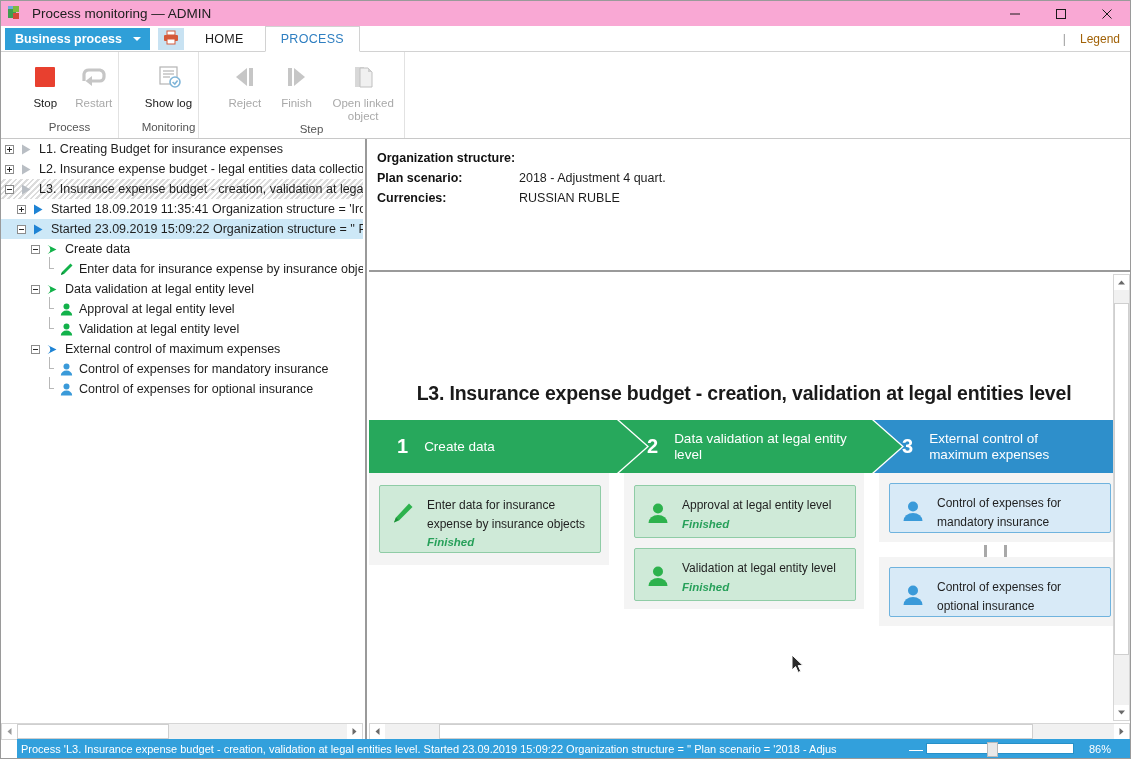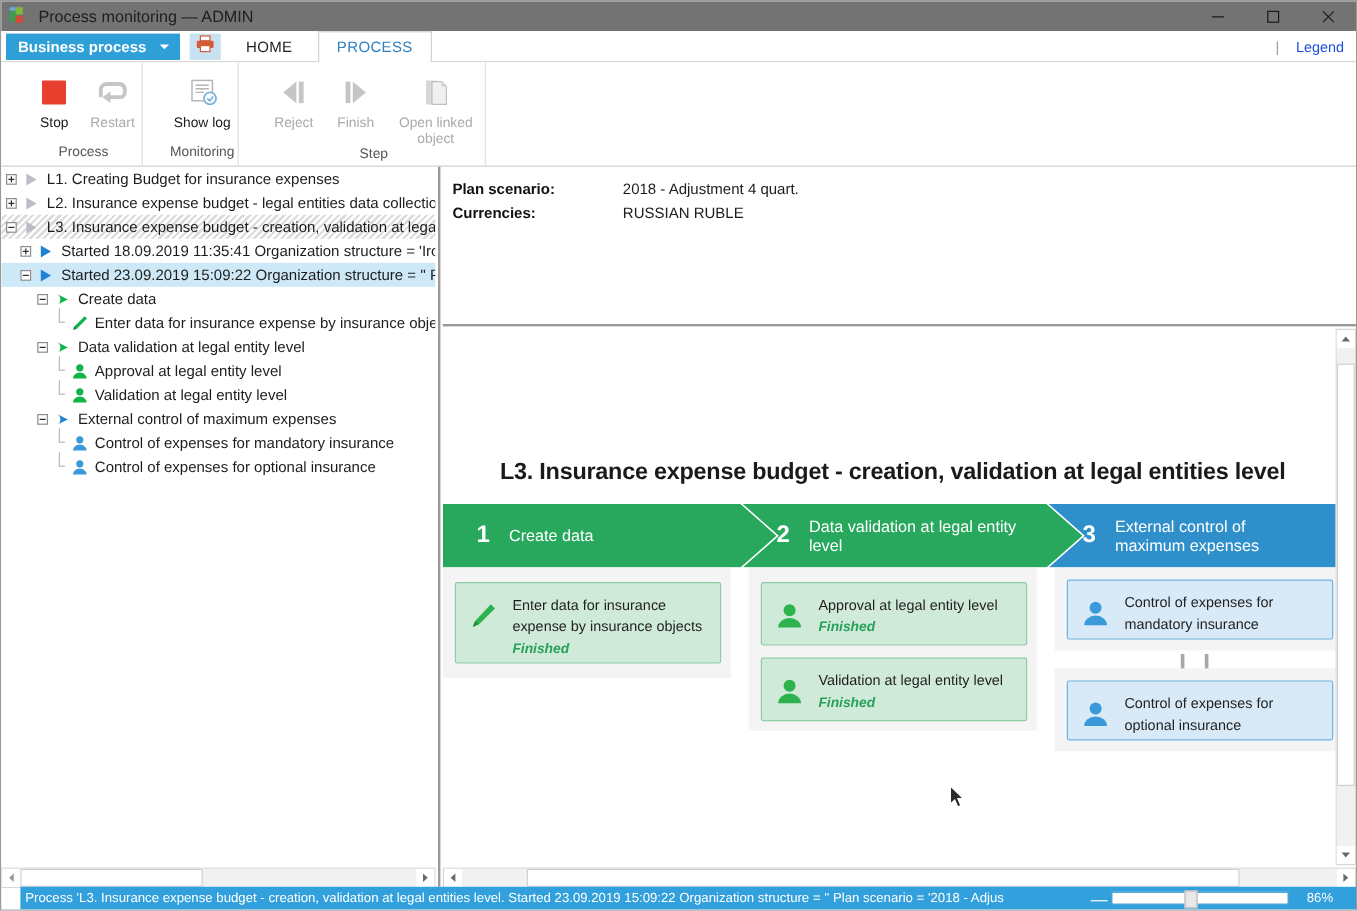--- a/index.html
+++ b/index.html
@@ -15,21 +15,21 @@
     position: relative;
     width: 1131px; height: 759px;
     border: 1px solid #9a9a9a;
     background: #ffffff;
     overflow: hidden;
   }
 
   
   .titlebar {
     position: absolute; left: 0; top: 0; width: 1129px; height: 25px;
-    background: #737373;
+    background: #f9a8d4;
     display: flex; align-items: center;
   }
   .title-icon { width: 16px; height: 15px; margin-left: 7px; position: relative; flex: none; }
   .title-icon i { position: absolute; display: block; }
   .ti-a { left: 0; top: 3px; width: 8px; height: 9px; background: #3f9d4f; }
   .ti-b { left: 5px; top: 0px; width: 6px; height: 6px; background: #7fba3e; }
   .ti-c { left: 5px; top: 7px; width: 6px; height: 6px; background: #d34a3a; }
   .ti-d { left: 0; top: 0; width: 5px; height: 3px; background: #6fa8dc; }
   .title-text {
     font-size: 13.5px; color: #202020; margin-left: 8px; white-space: nowrap;
@@ -67,21 +67,21 @@
     background: #ffffff; color: #2f7fc1;
     border: 1px solid #d2d2d2; border-bottom: 1px solid #ffffff;
     position: relative; z-index: 3; margin-bottom: -1px; height: 26px;
   }
   .header-right {
     margin-left: auto; display: flex; align-items: center; gap: 0;
     padding-right: 10px; height: 25px;
   }
   .autoupdate { font-size: 12px; color: #343434; white-space: nowrap; }
   .hdr-sep { color: #9a9a9a; font-size: 12px; margin: 0 14px; }
-  .legend-link { font-size: 12px; color: #1d4ed8; white-space: nowrap; }
+  .legend-link { font-size: 12px; color: #a16207; white-space: nowrap; }
 
   
   .ribbon {
     position: absolute; left: 0; top: 51px; width: 1129px; height: 87px;
     background: #ffffff; border-bottom: 1px solid #c8c8c8;
     display: flex; align-items: stretch;
   }
   .rgroup { display: flex; flex-direction: column; position: relative; padding-left: 20px; }
   .rgroup + .rgroup { border-left: 1px solid #e2e2e2; }
   .rgroup-items { display: flex; flex: 1; align-items: flex-start; padding: 6px 0 0 0; }
@@ -494,20 +494,24 @@
         </svg>
       </span>
       <span class="tlabel">Control of expenses for optional insurance</span>
     </div>
   </div>
 
   <div class="splitter"></div>
 
   <div class="info-pane">
     <div class="info-row">
+      <div class="info-key">Organization structure:</div>
+      <div class="info-val"></div>
+    </div>
+    <div class="info-row">
       <div class="info-key">Plan scenario:</div>
       <div class="info-val">2018 - Adjustment 4 quart.</div>
     </div>
     <div class="info-row">
       <div class="info-key">Currencies:</div>
       <div class="info-val">RUSSIAN RUBLE</div>
     </div>
   </div>
 
   <div class="diagram-pane">

